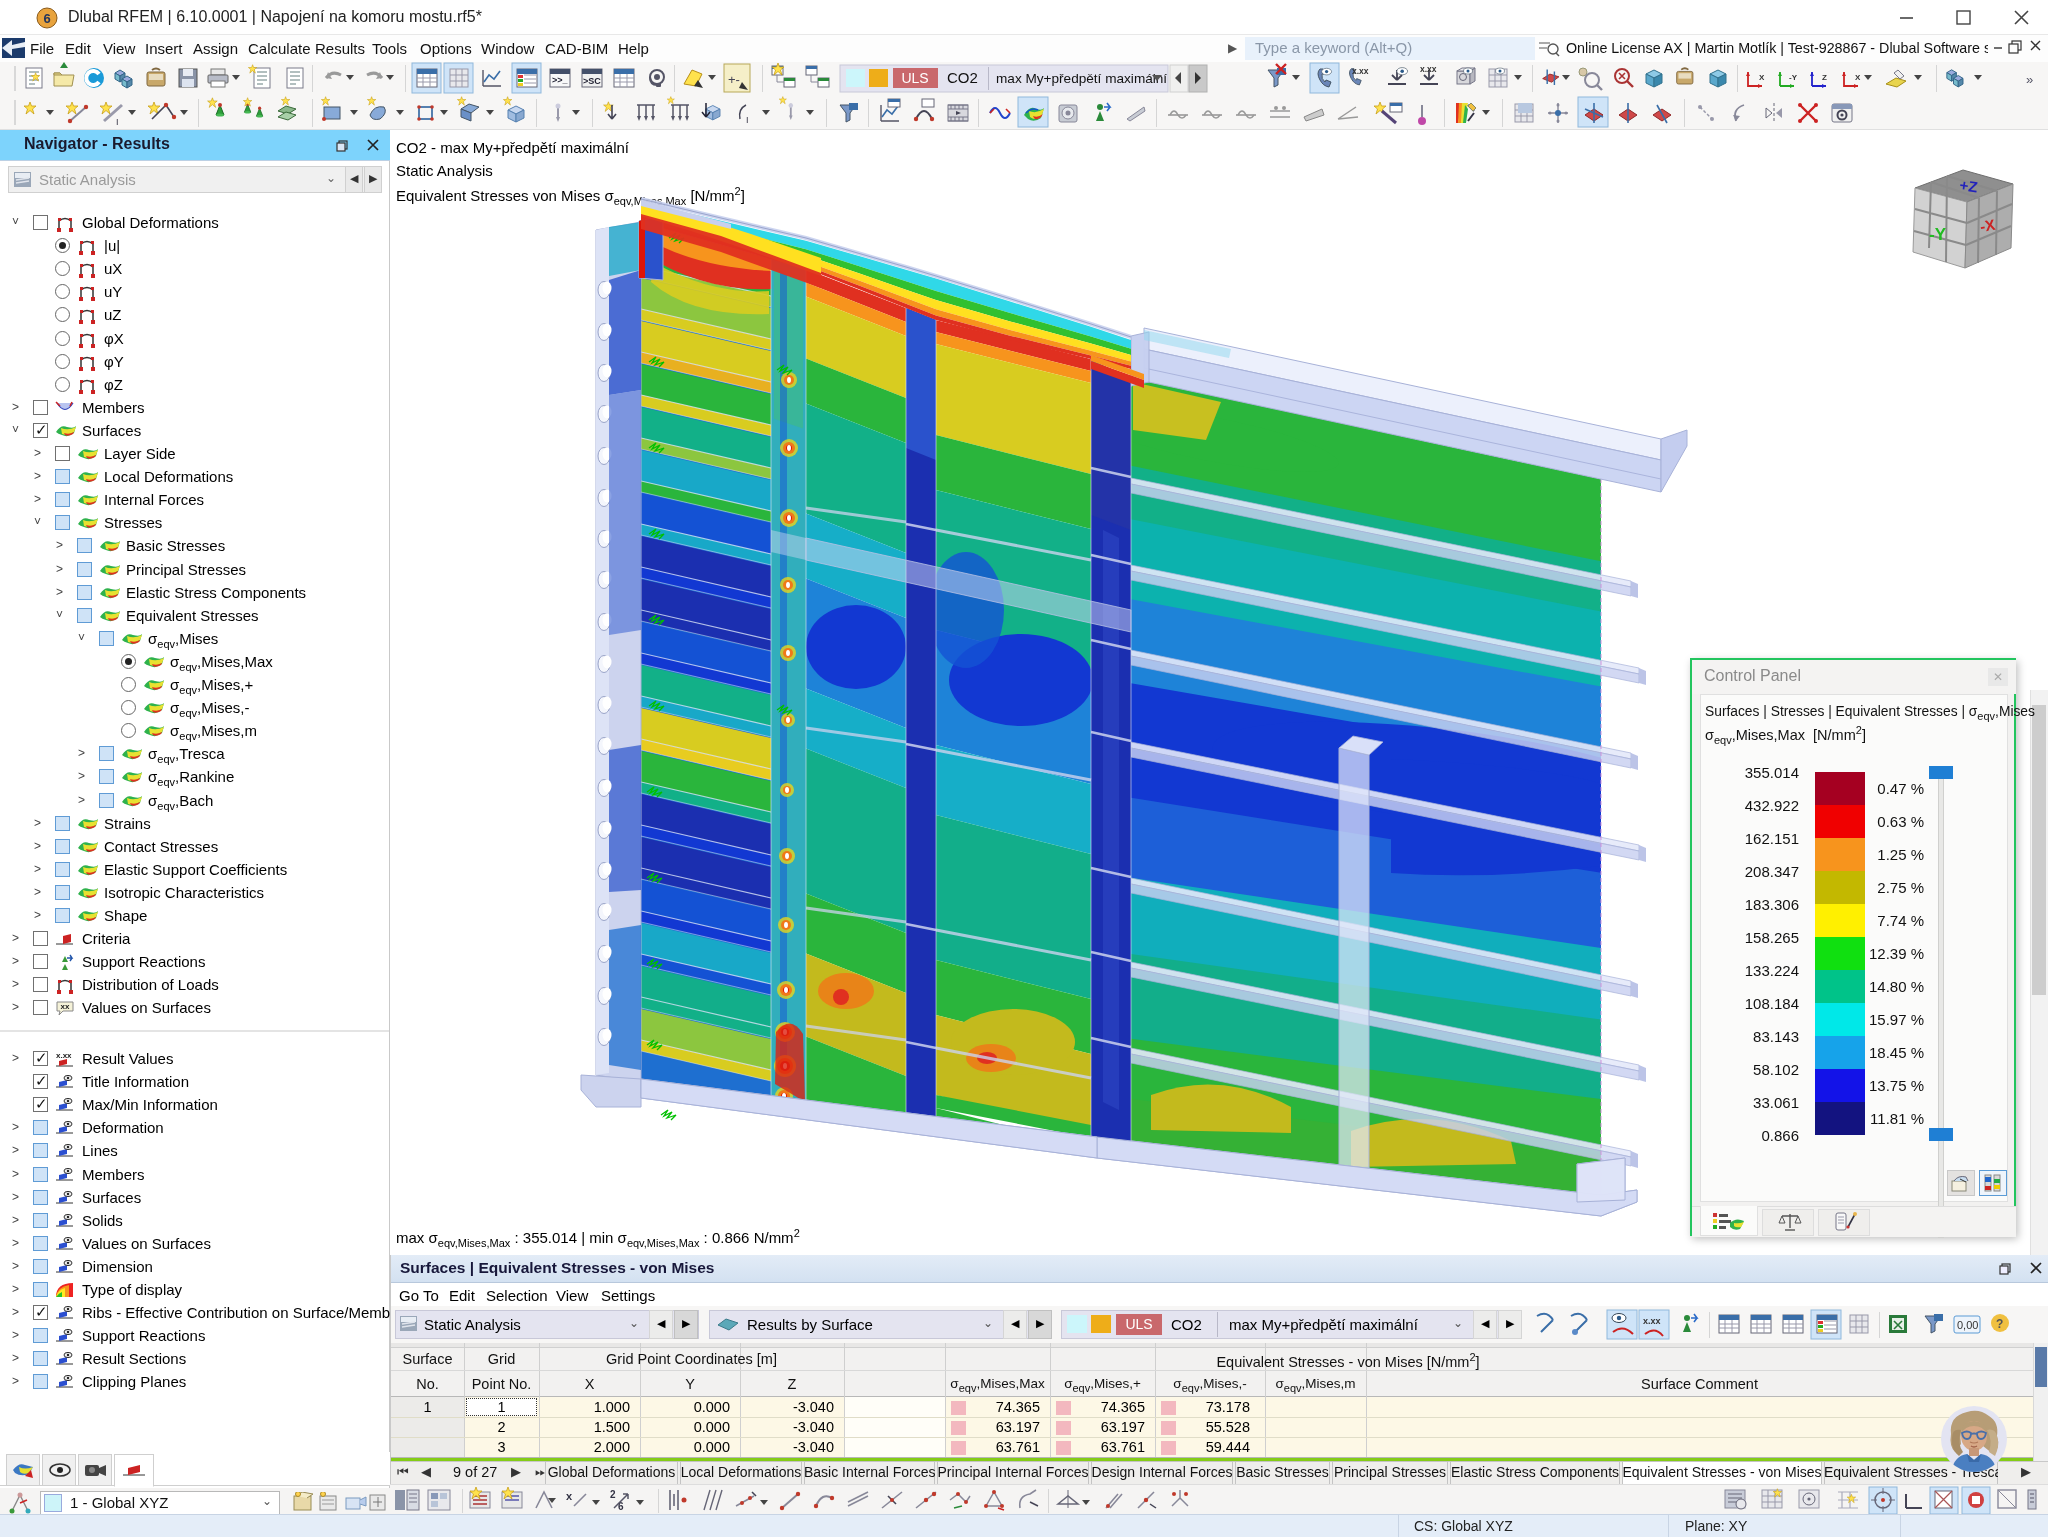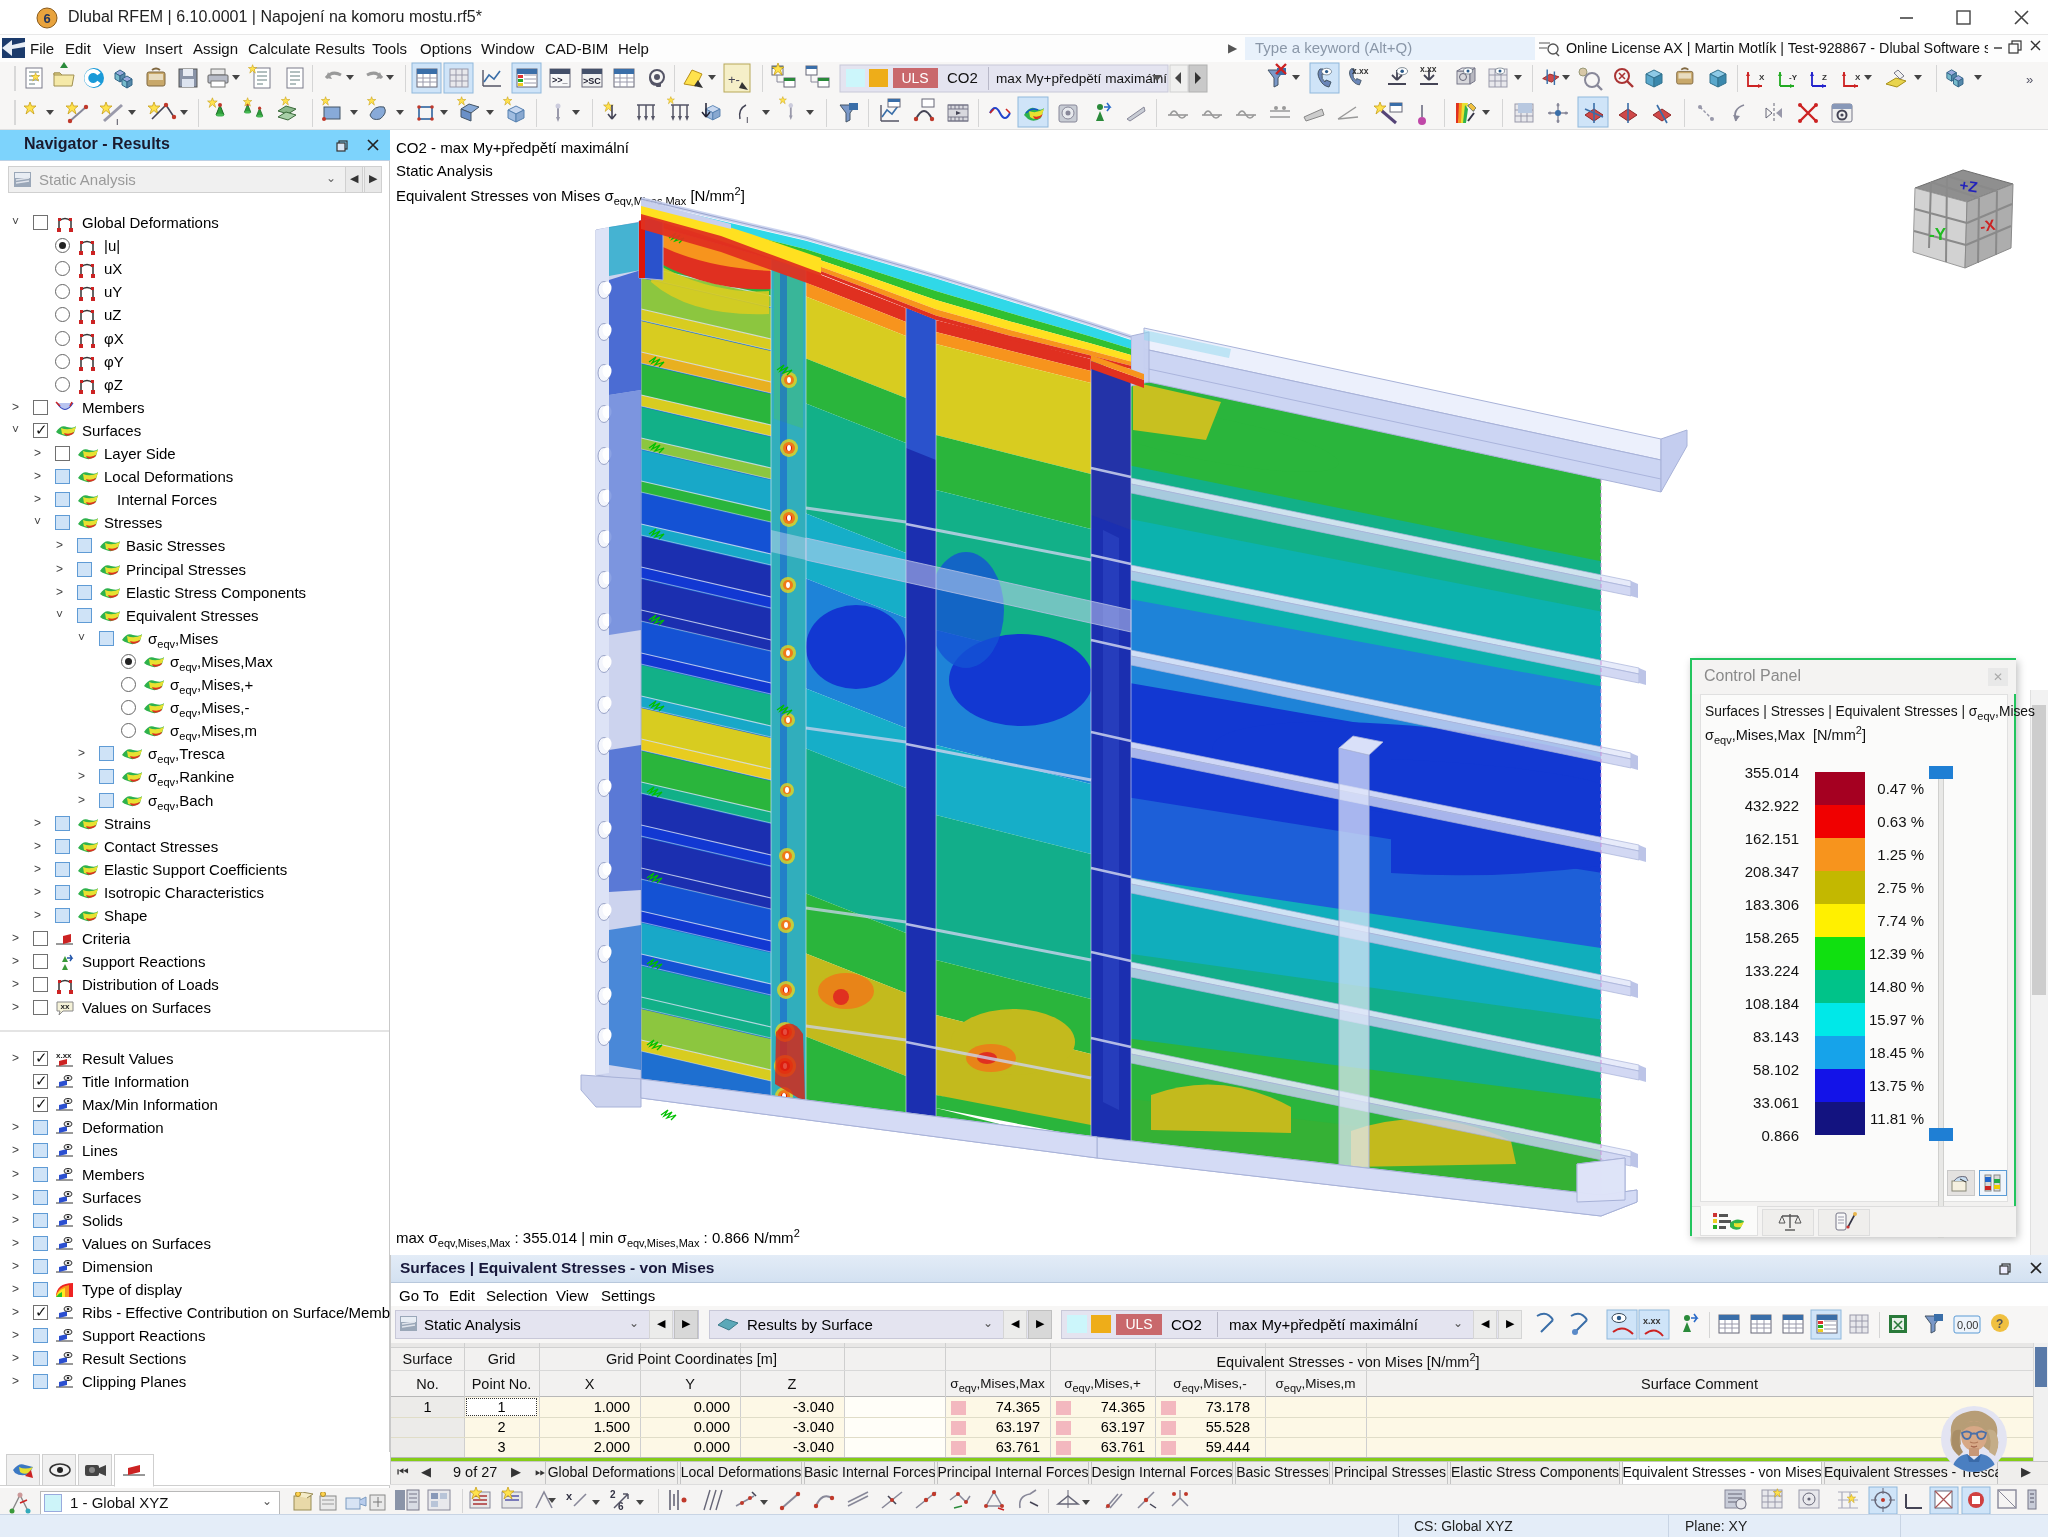--- a/index.html
+++ b/index.html
@@ -824,21 +824,21 @@
         <span class="lb" style="left:104px">Local Deformations</span>
       </div>
 <div class="tr" style="top:349.20000000000005px">
         <span class="tw" style="left:34px">˃</span>
         <span class="cb pa" style="left:55px"></span>
         <svg class="ti" style="left:77px" width="22" height="16" viewBox="0 0 22 16">
           <path d="M1 9 Q6 1 12 4 Q19 6 21 3 L19 10 Q13 15 7 12 Q3 11 1 9 Z" fill="#2fb24c"></path>
           <path d="M6 5 Q13 8 21 4 L19 9 Q13 13 7 11 Z" fill="#e8e131"></path>
           <path d="M9 10 Q14 12 19 9 L18 11 Q13 14 10 12 Z" fill="#e03020"></path>
         </svg>
-        <span class="lb" style="left:117px">Internal Forces</span>
+        <span class="lb" style="left:104px">Internal Forces</span>
       </div>
 <div class="tr" style="top:372.30000000000007px">
         <span class="tw" style="left:34px">˅</span>
         <span class="cb pa" style="left:55px"></span>
         <svg class="ti" style="left:77px" width="22" height="16" viewBox="0 0 22 16">
           <path d="M1 9 Q6 1 12 4 Q19 6 21 3 L19 10 Q13 15 7 12 Q3 11 1 9 Z" fill="#2fb24c"></path>
           <path d="M6 5 Q13 8 21 4 L19 9 Q13 13 7 11 Z" fill="#e8e131"></path>
           <path d="M9 10 Q14 12 19 9 L18 11 Q13 14 10 12 Z" fill="#e03020"></path>
         </svg>
         <span class="lb" style="left:104px">Stresses</span>

